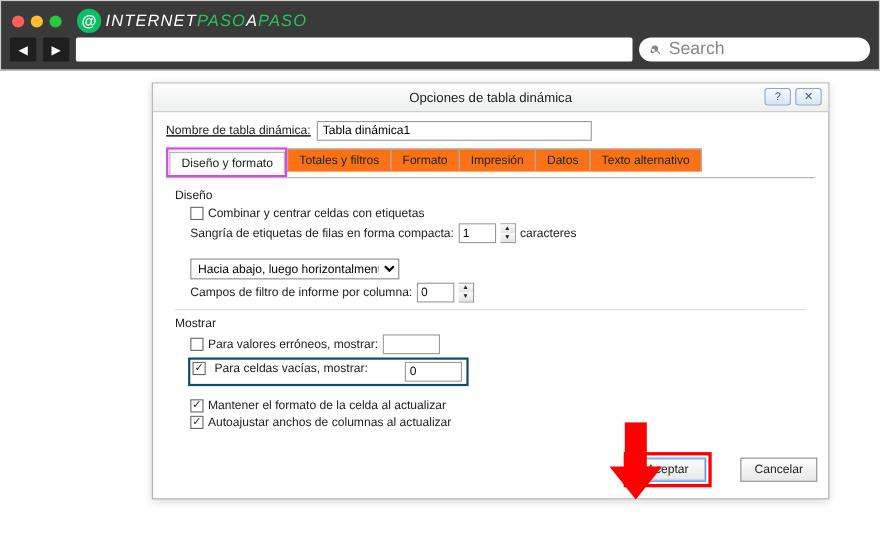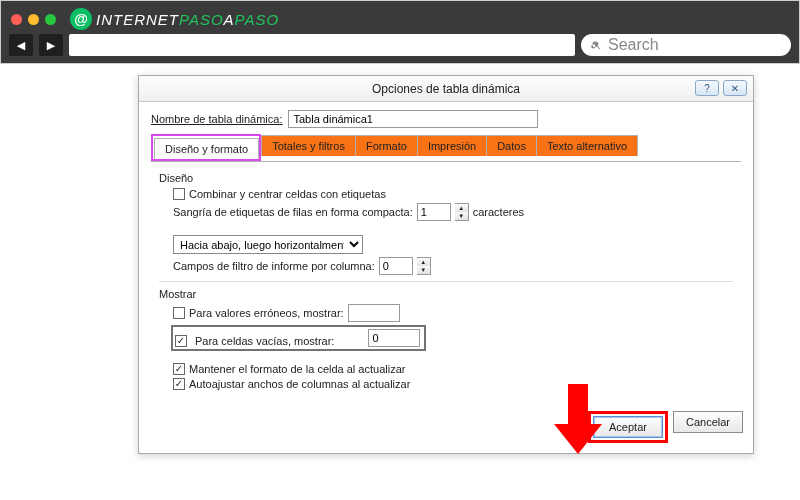--- a/index.html
+++ b/index.html
@@ -39,24 +39,24 @@
 .group-label { margin: 2px 0 4px 0; }
 .row { display: flex; align-items: center; gap: 4px; margin: 3px 0 3px 14px; }
 .chk { width: 12px; height: 12px; border: 1px solid #666; background: #fff; display: inline-flex; align-items: center; justify-content: center; font-size: 10px; line-height: 1; }
 .chk.checked::after { content: "✓"; font-size: 10px; line-height: 1; }
 input.num { width: 34px; height: 18px; border: 1px solid #999; padding: 0 3px; font-size: 11px; text-align: left; }
 .spin { width: 14px; height: 18px; border: 1px solid #999; border-left: none; display: flex; flex-direction: column; }
 .spin div { flex: 1; font-size: 6px; display: flex; align-items: center; justify-content: center; background: linear-gradient(#fafafa,#e3e3e3); }
 select.combo { height: 19px; border: 1px solid #888; font-size: 11px; background: #fff; padding: 0 2px; }
 .hr { border-top: 1px solid #ddd; margin: 6px 0; }
 input.txtsmall { width: 52px; height: 18px; border: 1px solid #999; padding: 0 3px; font-size: 11px; }
-.redbox { border: 2px solid #737373; padding: 2px 4px 2px 2px; display: inline-flex; align-items: flex-end; gap: 8px; }
+.redbox { border: 2px solid #0c4a6e; padding: 2px 4px 2px 2px; display: inline-flex; align-items: flex-start; gap: 8px; }
 
 
-.dlg-footer { display: flex; justify-content: flex-end; gap: 5px; padding: 6px 10px 10px 10px; }
+.dlg-footer { display: flex; justify-content: flex-end; gap: 26px; padding: 6px 10px 10px 10px; align-items: center; }
 .btn { min-width: 70px; height: 22px; border: 1px solid #8a8a8a; background: linear-gradient(#fdfdfd,#e8e8e8); display: flex; align-items: center; justify-content: center; font-size: 11px; }
 .btn-accept-wrap { border: 3px solid #ff0000; padding: 2px; }
 .btn.default { border: 1px solid #5a8ed0; box-shadow: 0 0 0 1px #a8c7ea inset; }
 
 
 .arrow { position: absolute; left: 554px; top: 384px; width: 48px; height: 74px; }
 .arrow .shaft { position: absolute; left: 14px; top: 0; width: 20px; height: 42px; background: #ff0000; }
 .arrow .head { position: absolute; left: 0; top: 40px; width: 0; height: 0; border-left: 24px solid transparent; border-right: 24px solid transparent; border-top: 30px solid #ff0000; }
 </style>
 </head>

